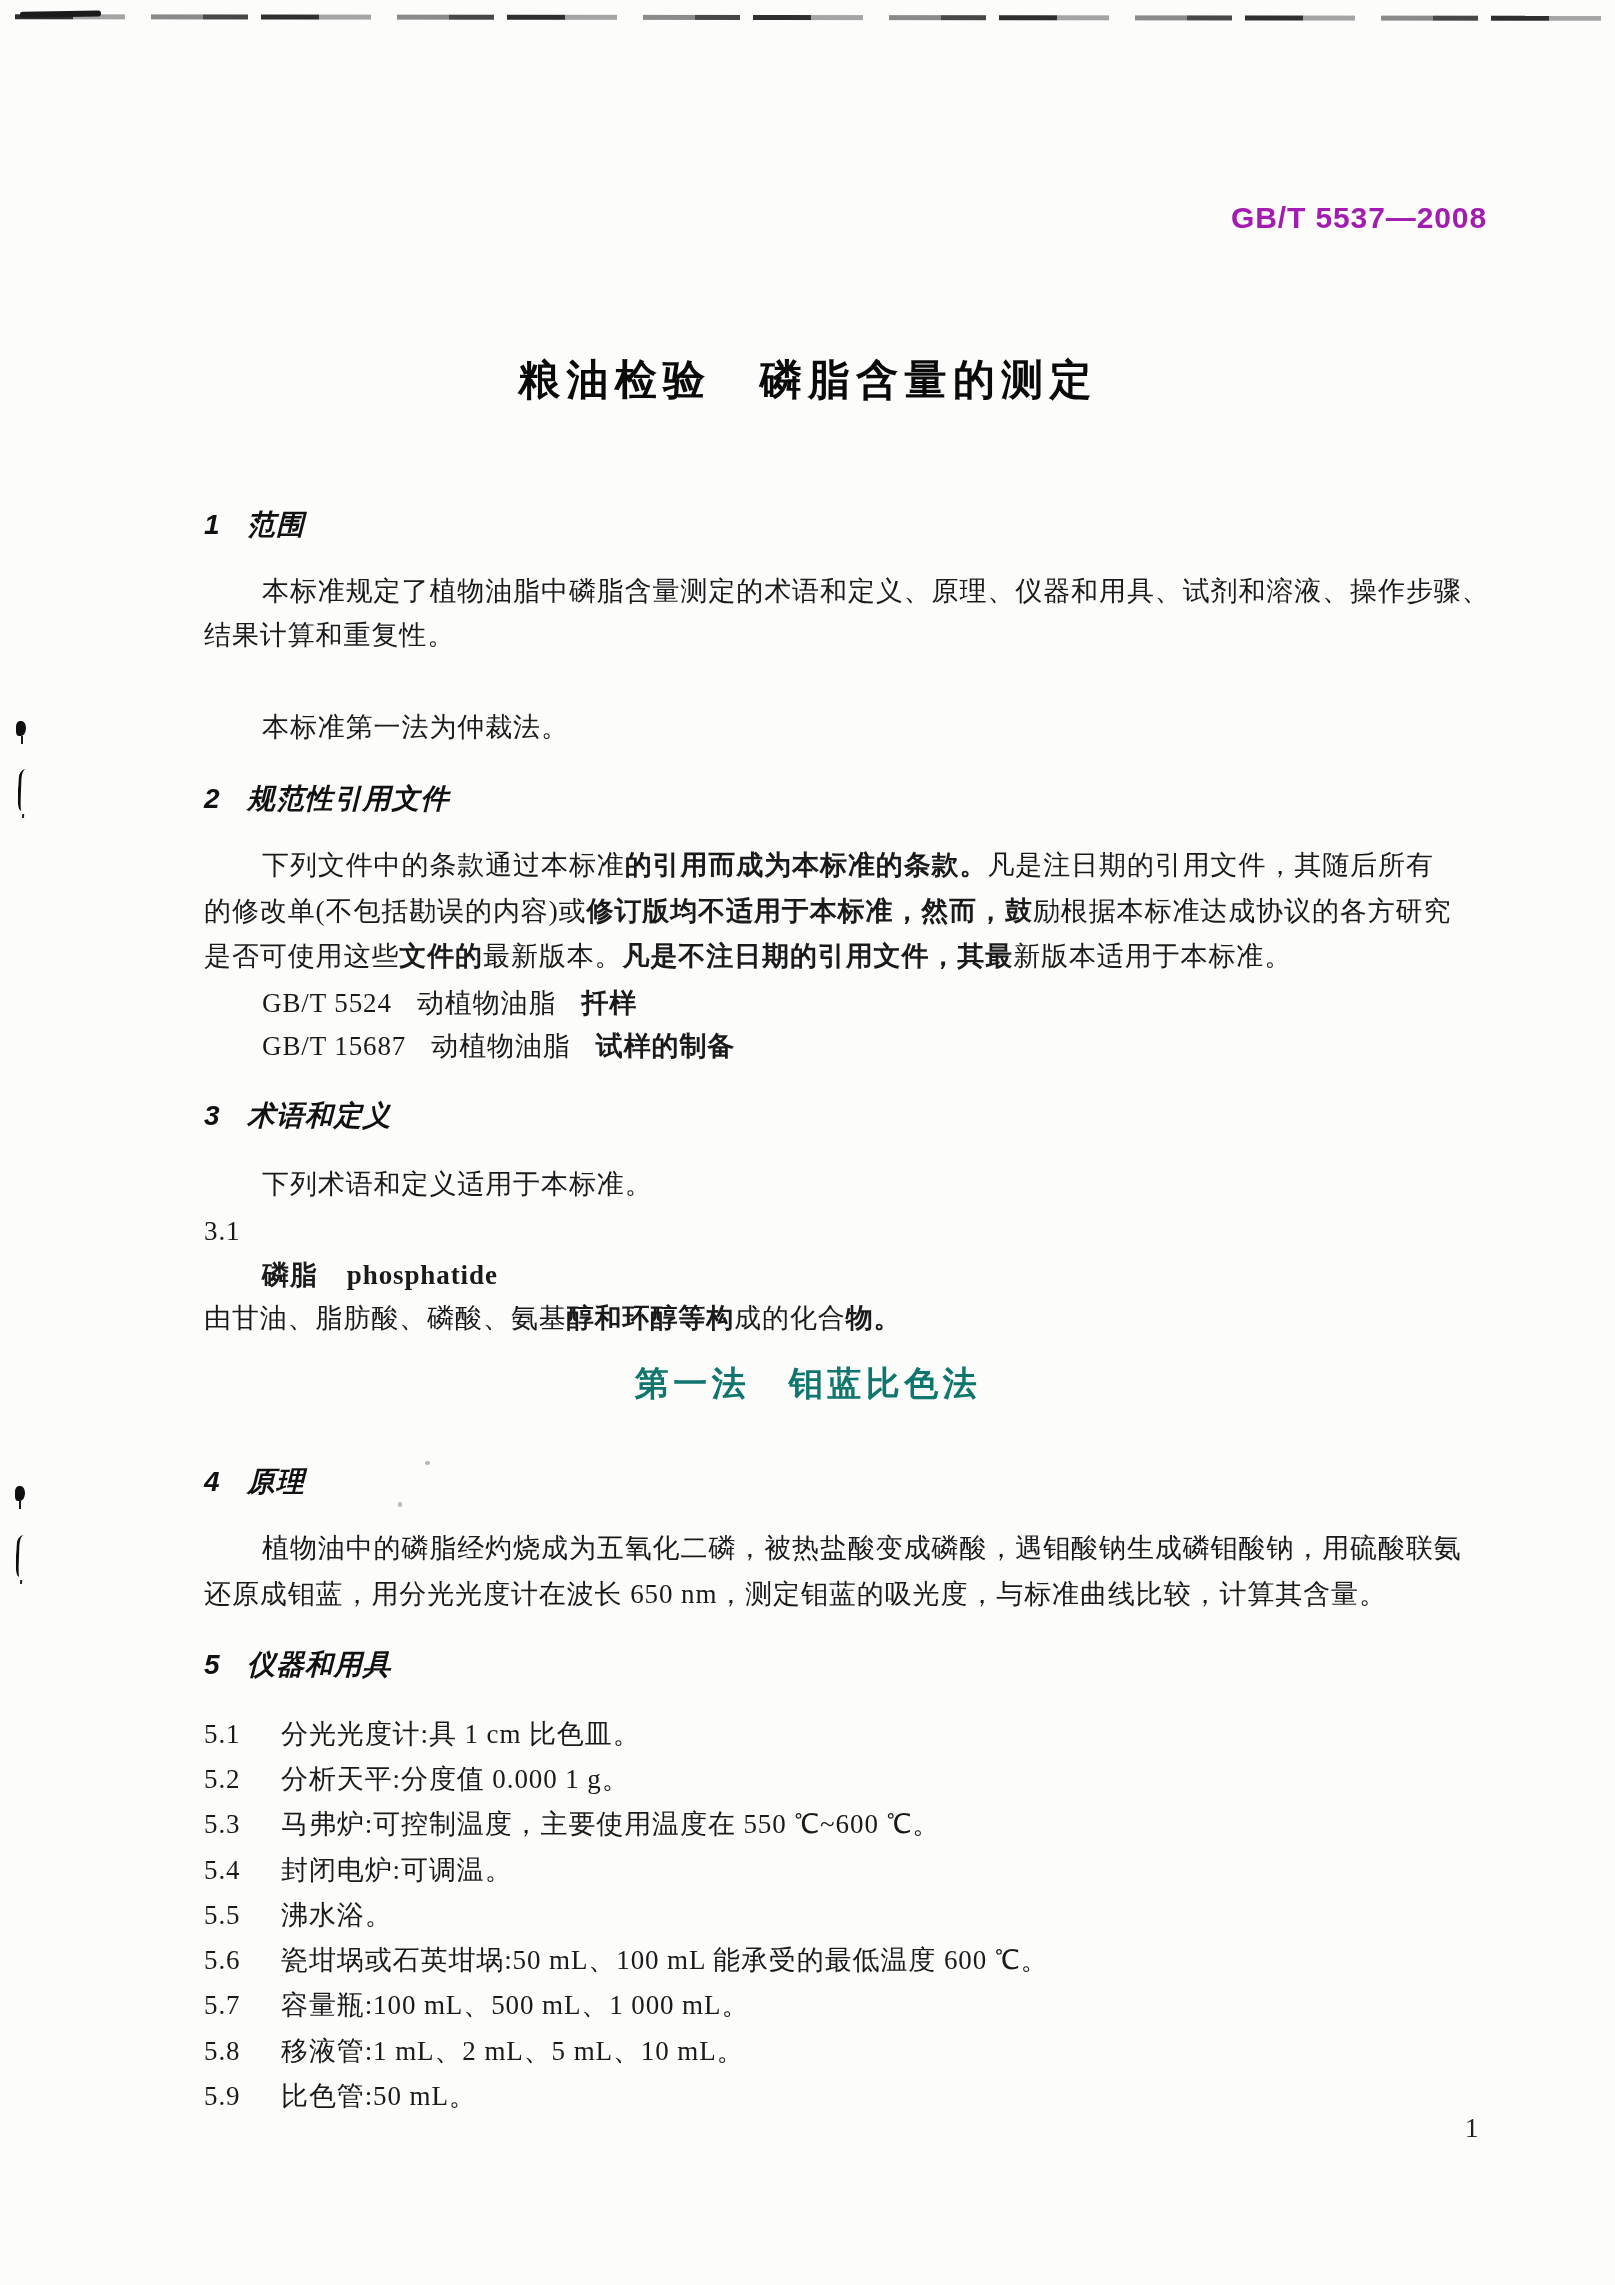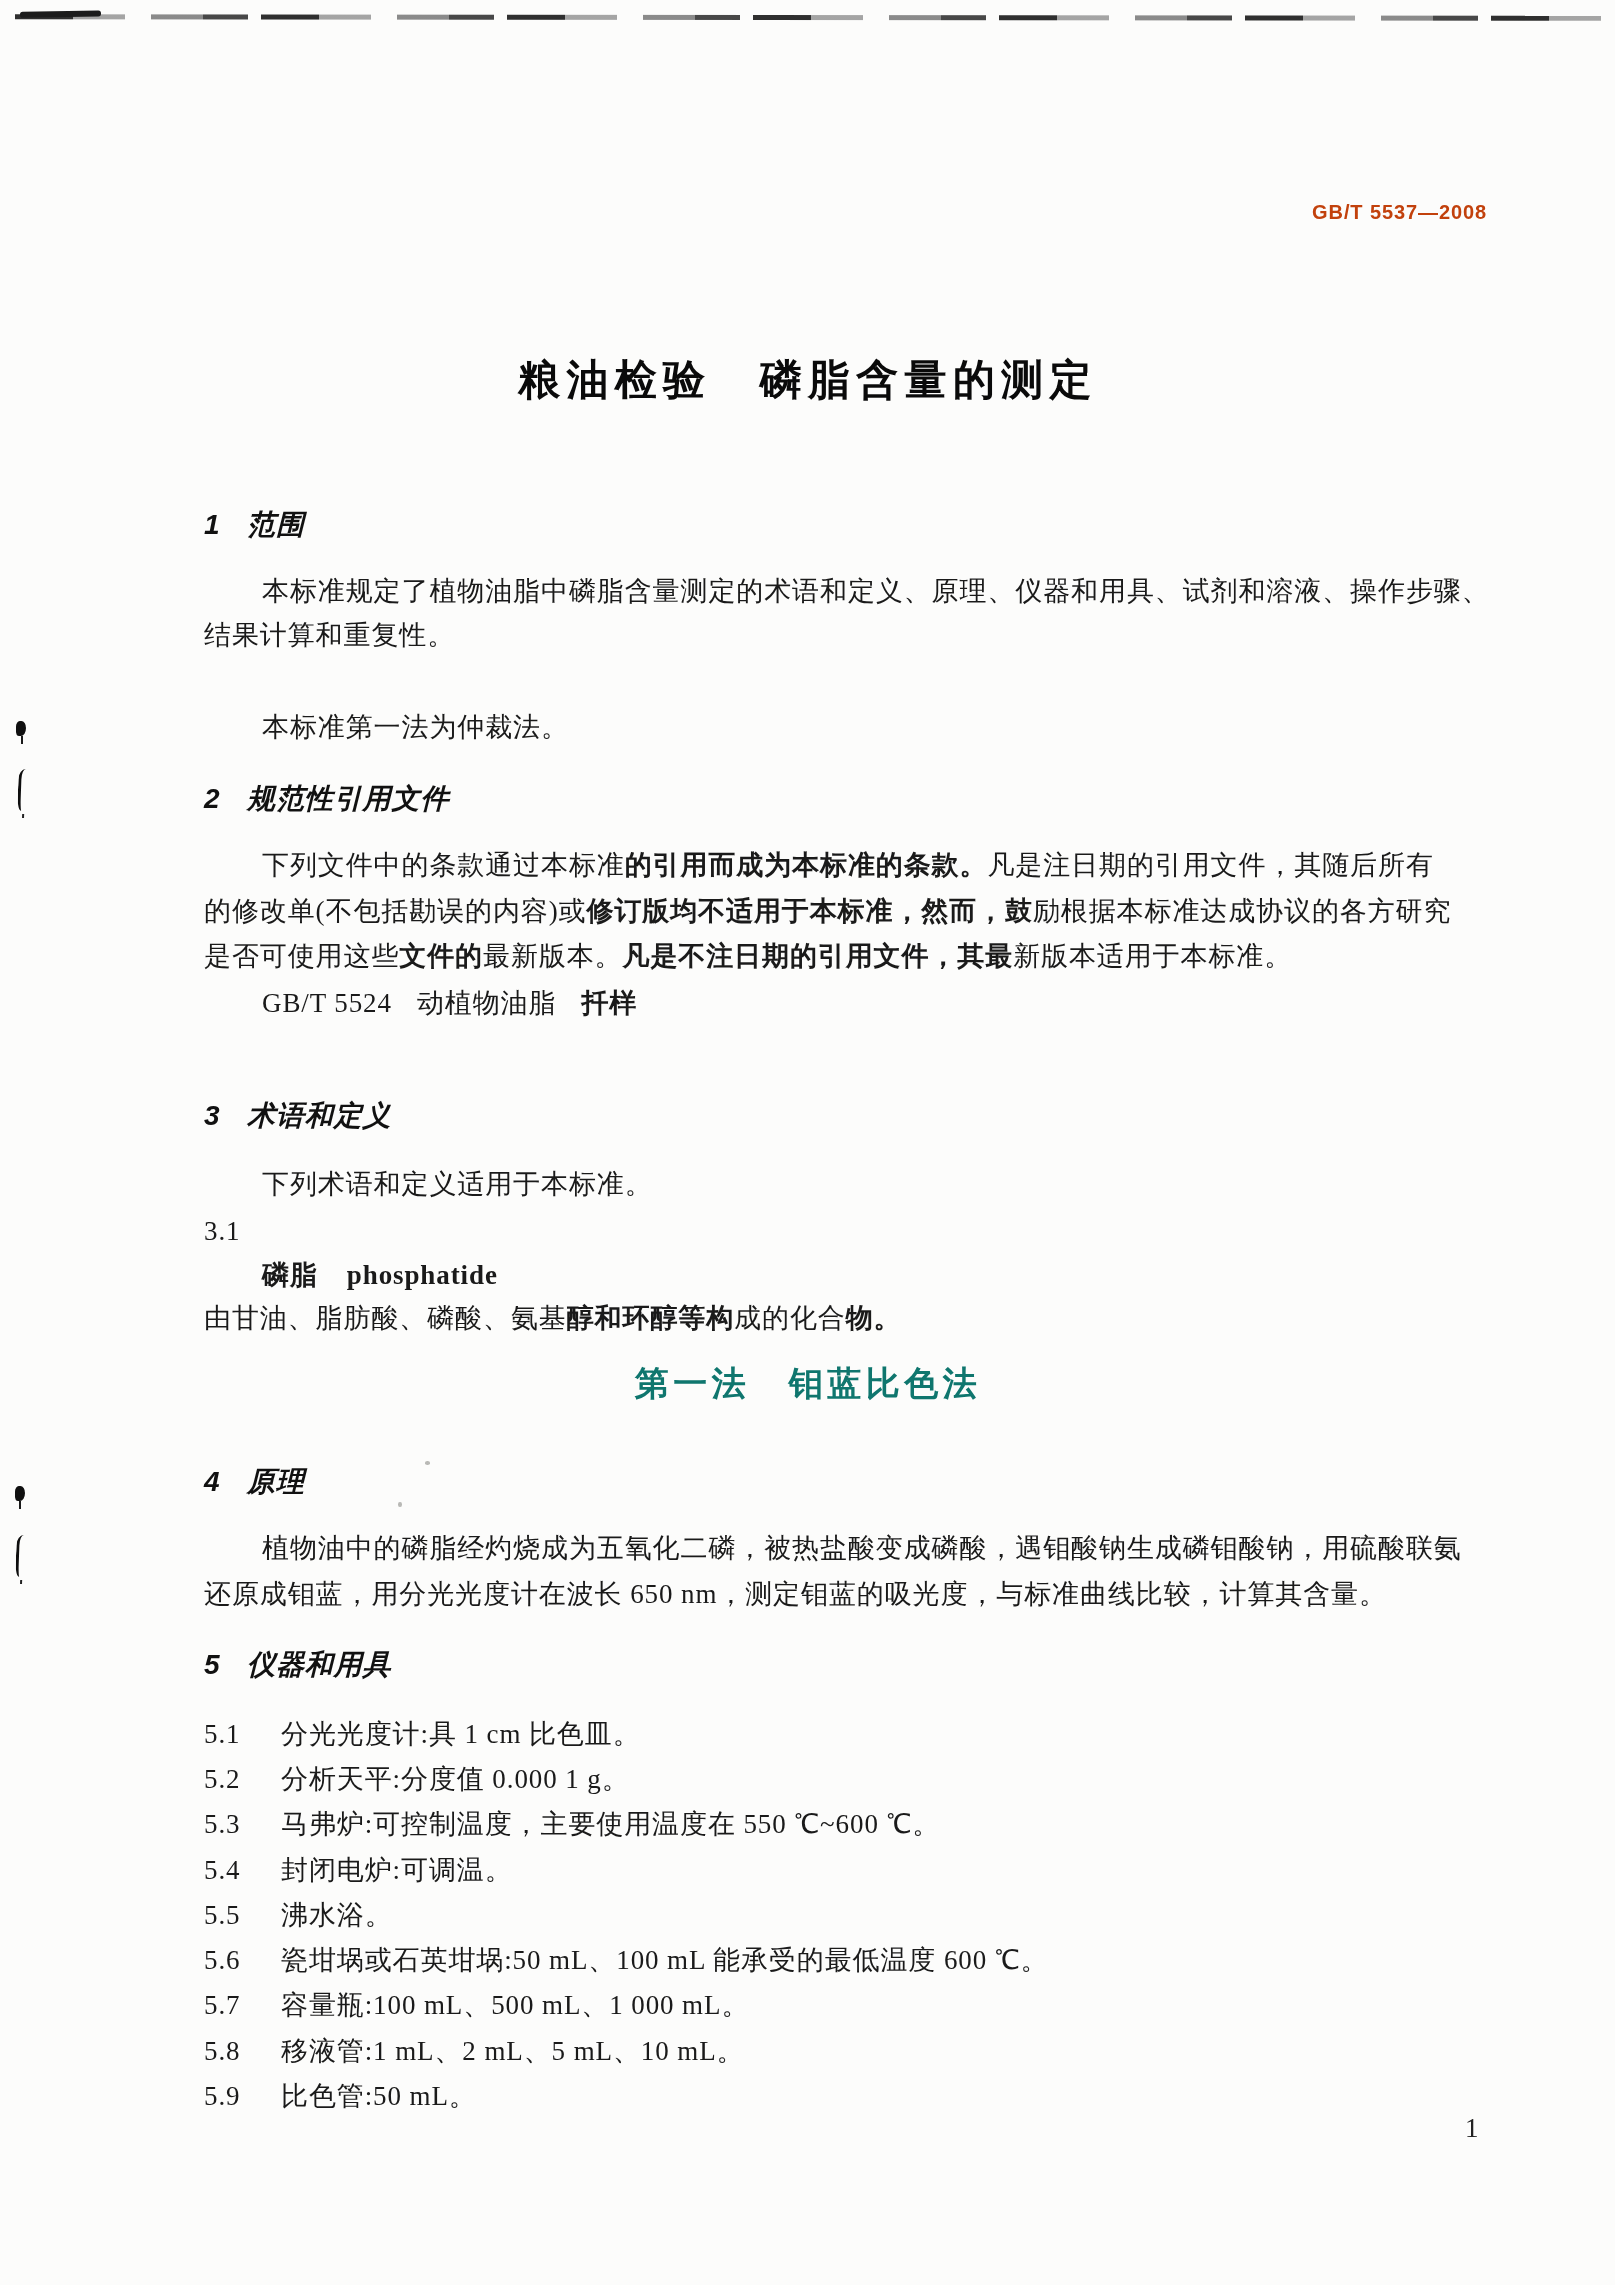--- a/index.html
+++ b/index.html
@@ -20,21 +20,21 @@
   .h {
     font-family:"Liberation Sans", sans-serif;
     font-weight:bold; font-size:28px; color:#111;font-style:italic;
   }
   .hnum    { display:inline-block; min-width:43px; }
   .itemnum { display:inline-block; min-width:77px; }
   .gap-r   { margin-right:25px; }
   .std-code {
     position:absolute; top:201px; right:129px;
     font-family:"Liberation Sans", sans-serif;
-    font-weight:bold; font-size:20px; letter-spacing:0.9px; color:#c2410c;
+    font-weight:bold; font-size:30px; letter-spacing:0.9px; color:#a21caf;
   }
   .doc-title {
     position:absolute; top:355px; left:0; width:100%;
     text-align:center;
     font-family:"Liberation Sans", sans-serif;
     font-weight:bold; font-size:42px; line-height:49px;
     letter-spacing:6.3px; color:#0a0a0a;
   }
   .method-title {
     position:absolute; top:1361px; left:0; width:100%;
@@ -117,20 +117,23 @@
   </div>
   <div class="line" style="top:894px;left:204px;">
     <span>的修改单(不包括勘误的内容)或</span><span class="bold">修订版均不适用于本标准，然而，鼓</span><span>励根据本标准达成协议的各方研究</span>
   </div>
   <div class="line" style="top:939px;left:204px;">
     <span>是否可使用这些</span><span class="bold">文件的</span><span>最新版本。</span><span class="bold">凡是不注日期的引用文件，其最</span><span>新版本适用于本标准。</span>
   </div>
   <div class="line" style="top:986px;left:262px;">
     <span class="gap-r">GB/T 5524</span><span class="gap-r">动植物油脂</span><span class="sans bold">扦样</span>
   </div>
+  <div class="line" style="top:1029px;left:262px;">
+    <span class="gap-r">GB/T 15687</span><span class="gap-r">动植物油脂</span><span class="sans bold">试样的制备</span>
+  </div>
 
   <div class="line h" style="top:1099px;left:204px;">
     <span class="hnum">3</span><span>术语和定义</span>
   </div>
   <div class="line" style="top:1167px;left:262px;">下列术语和定义适用于本标准。</div>
   <div class="line" style="top:1214px;left:204px;">3.1</div>
   <div class="line" style="top:1258px;left:262px;">
     <span class="sans bold" style="margin-right:29px;">磷脂</span><span class="bold">phosphatide</span>
   </div>
   <div class="line" style="top:1301px;left:204px;">

